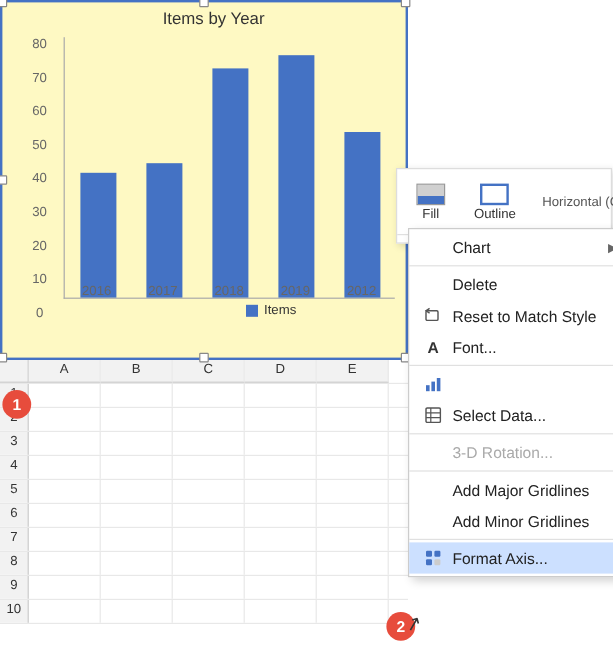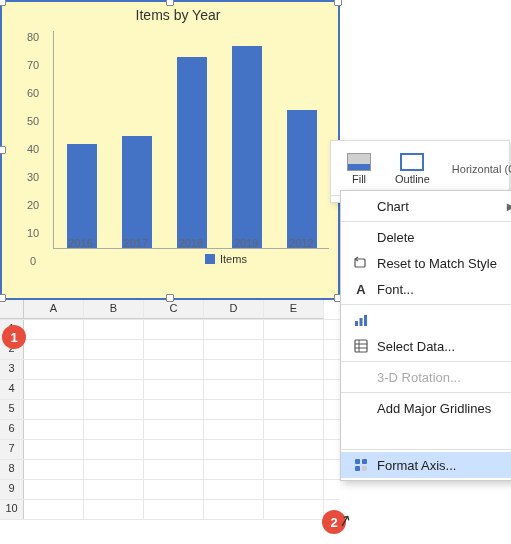--- a/index.html
+++ b/index.html
@@ -552,20 +552,21 @@
   </div>
   <div class="menu-separator"></div>
 
   <div class="menu-item">
     <span class="menu-item-icon"></span>
     <span>Add Major Gridlines</span>
   </div>
 
   <div class="menu-item">
     <span class="menu-item-icon"></span>
+    <span>Add Minor Gridlines</span>
   </div>
   <div class="menu-separator"></div>
 
   <div class="menu-item" style="background:#cce0ff;">
     <span class="menu-item-icon">
       <svg width="14" height="14" viewBox="0 0 14 14">
           <rect x="1" y="1" width="5" height="5" rx="1" fill="#4472C4"></rect>
           <rect x="8" y="1" width="5" height="5" rx="1" fill="#4472C4"></rect>
           <rect x="1" y="8" width="5" height="5" rx="1" fill="#4472C4"></rect>
           <rect x="8" y="8" width="5" height="5" rx="1" fill="#ccc"></rect>

